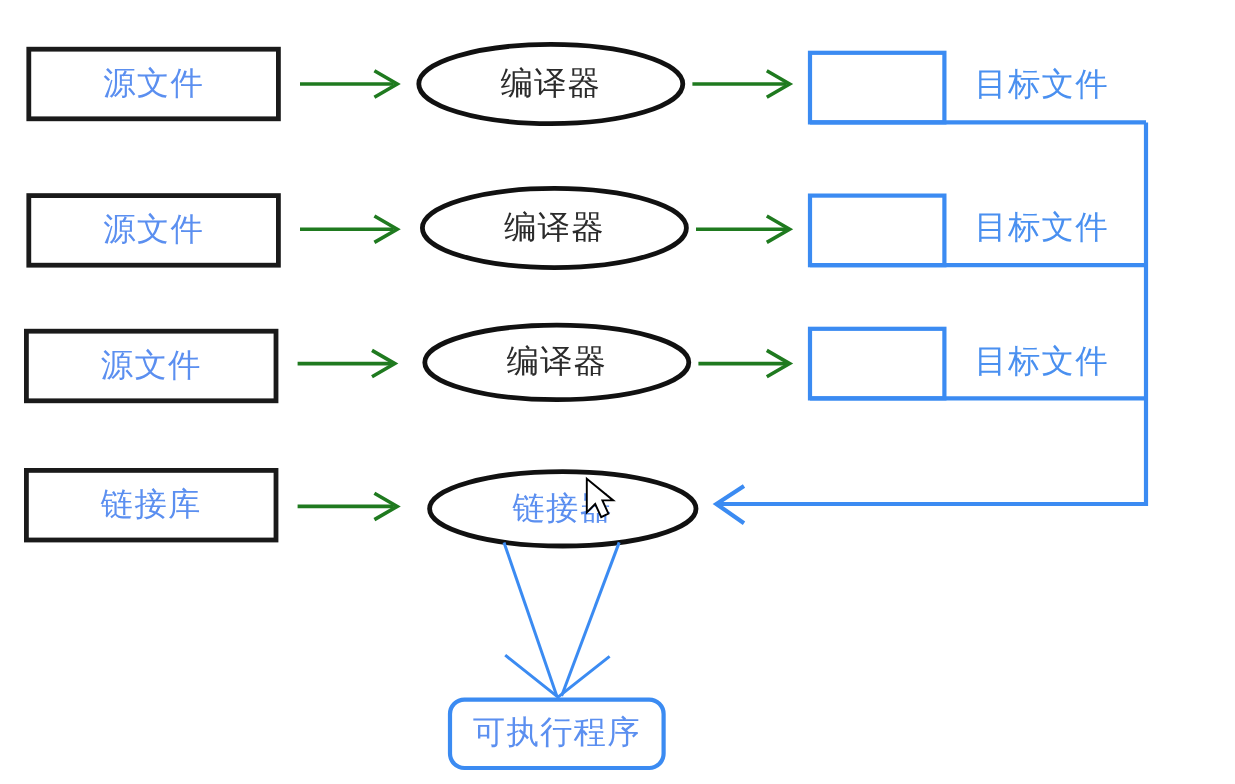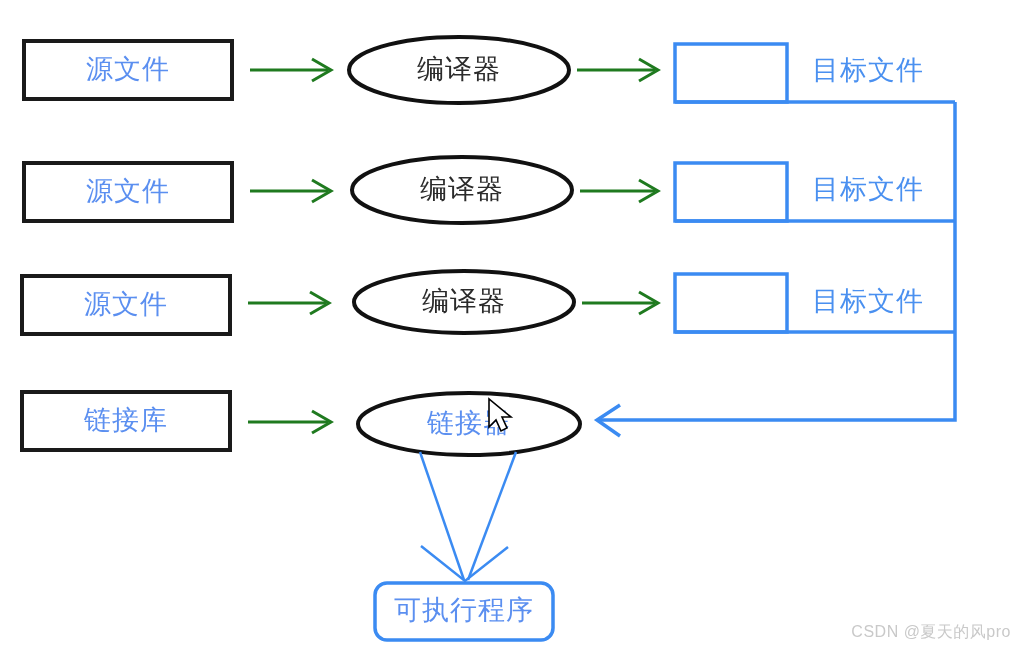--- a/index.html
+++ b/index.html
@@ -182,15 +182,14 @@
 
     <rect class="rect-exec" x="375" y="583" width="178" height="57"></rect>
     <text class="node-label label-blue" x="464" y="612">可执行程序</text>
 
   </svg>
 
   <svg class="cursor-layer" width="1029" height="653" viewBox="0 0 1029 653">
     <polygon points="489,399 489,427 496,420 501,431 507,428 502,417 511,417" fill="#ffffff" stroke="#000000" stroke-width="1.6"></polygon>
   </svg>
 
-  <div class="watermark">CSDN @夏天的风pro</div>
 
 </div>
 
 </body></html>

